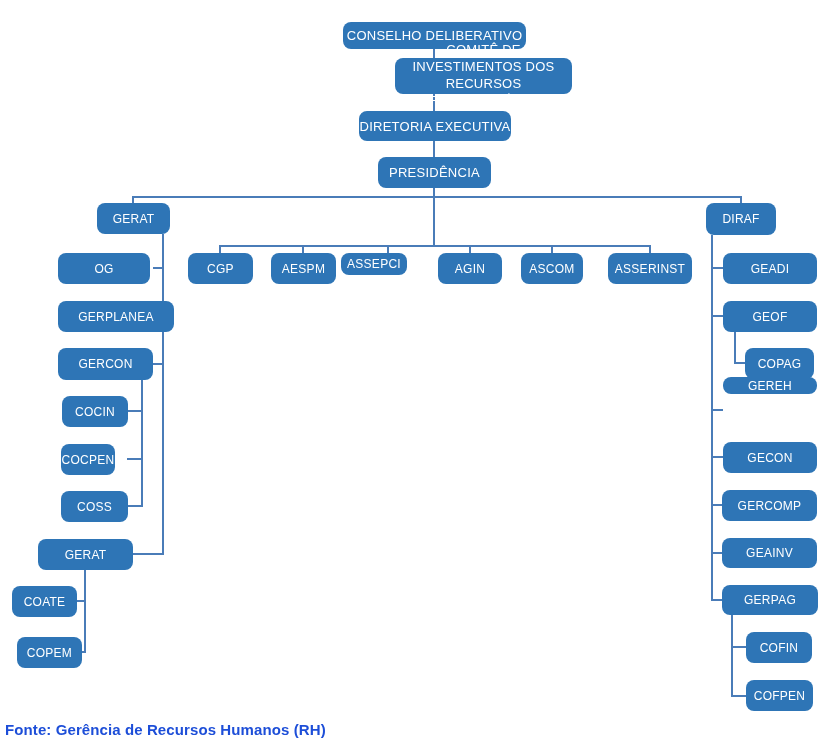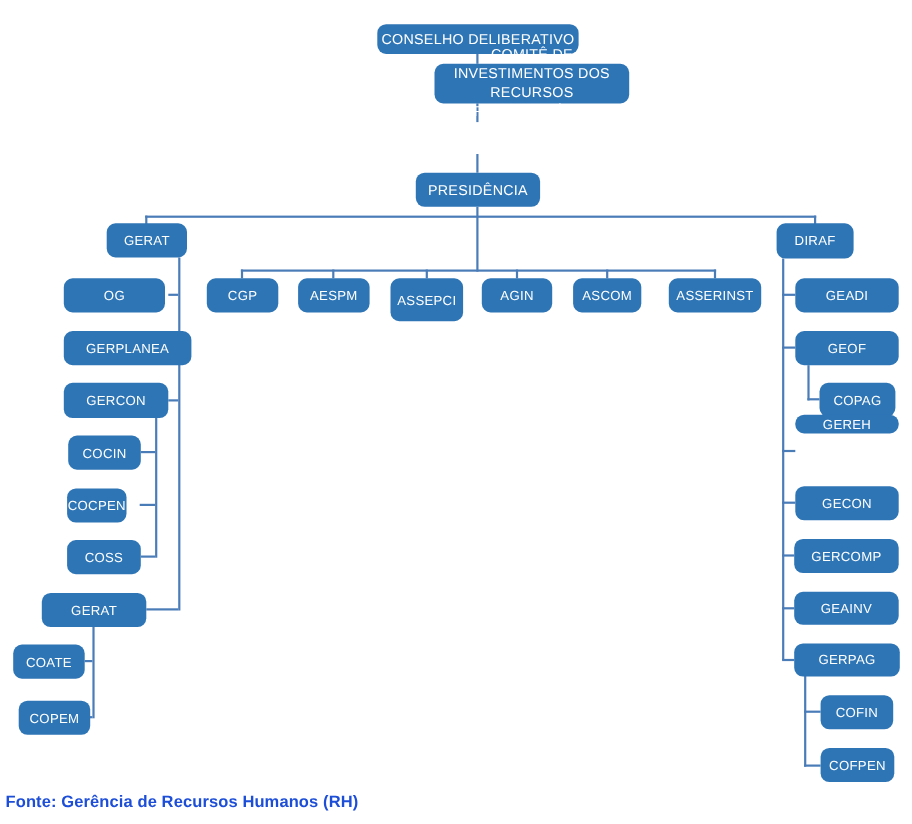--- a/index.html
+++ b/index.html
@@ -68,28 +68,29 @@
   <div class="h" style="left:711px;top:552px;width:11px"></div>
   <div class="h" style="left:711px;top:599px;width:11px"></div>
   <div class="v" style="left:734px;top:332px;height:32px"></div>
   <div class="h" style="left:734px;top:362px;width:11px"></div>
   <div class="v" style="left:731px;top:614px;height:83px"></div>
   <div class="h" style="left:731px;top:646px;width:15px"></div>
   <div class="h" style="left:731px;top:695px;width:15px"></div>
 
   <div class="node lvl1" style="left:343px;top:22px;width:183px;height:27px">CONSELHO DELIBERATIVO</div>
   <div class="node wrap" style="left:347px;top:58px;width:177px;height:36px">COMITÊ DE INVESTIMENTOS DOS RECURSOS PREVIDENCIÁRIOS</div>
+  <div class="node lvl1" style="left:359px;top:111px;width:152px;height:30px">DIRETORIA EXECUTIVA</div>
   <div class="node lvl1" style="left:378px;top:157px;width:113px;height:31px">PRESIDÊNCIA</div>
 
   <div class="node" style="left:97px;top:203px;width:73px;height:31px">GERAT</div>
   <div class="node" style="left:706px;top:203px;width:70px;height:32px">DIRAF</div>
 
   <div class="node" style="left:188px;top:253px;width:65px;height:31px">CGP</div>
   <div class="node" style="left:271px;top:253px;width:65px;height:31px">AESPM</div>
-  <div class="node" style="left:355px;top:253px;width:66px;height:39px">ASSEPCI</div>
+  <div class="node" style="left:341px;top:253px;width:66px;height:22px">ASSEPCI</div>
   <div class="node" style="left:438px;top:253px;width:64px;height:31px">AGIN</div>
   <div class="node" style="left:521px;top:253px;width:62px;height:31px">ASCOM</div>
   <div class="node" style="left:608px;top:253px;width:84px;height:31px">ASSERINST</div>
 
   <div class="node" style="left:58px;top:253px;width:92px;height:31px">OG</div>
   <div class="node" style="left:58px;top:301px;width:116px;height:31px">GERPLANEA</div>
   <div class="node" style="left:58px;top:348px;width:95px;height:32px">GERCON</div>
   <div class="node" style="left:62px;top:396px;width:66px;height:31px">COCIN</div>
   <div class="node" style="left:61px;top:444px;width:54px;height:31px">COCPEN</div>
   <div class="node" style="left:61px;top:491px;width:67px;height:31px">COSS</div>

